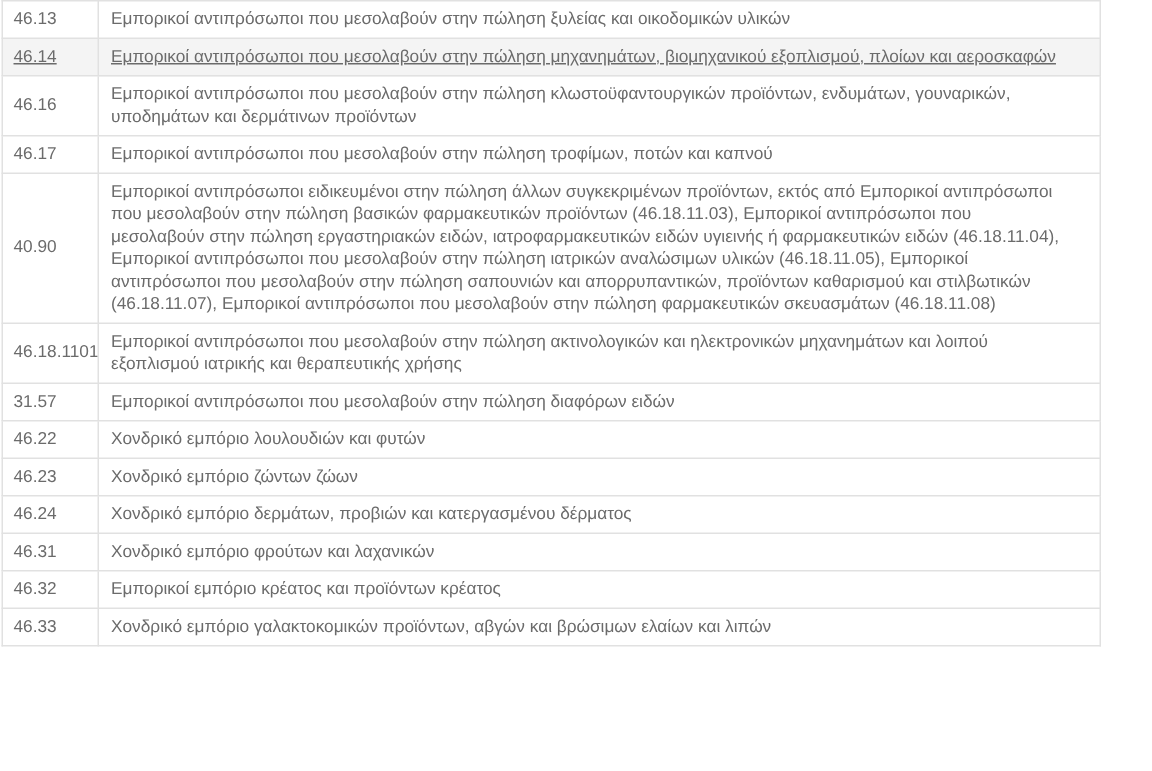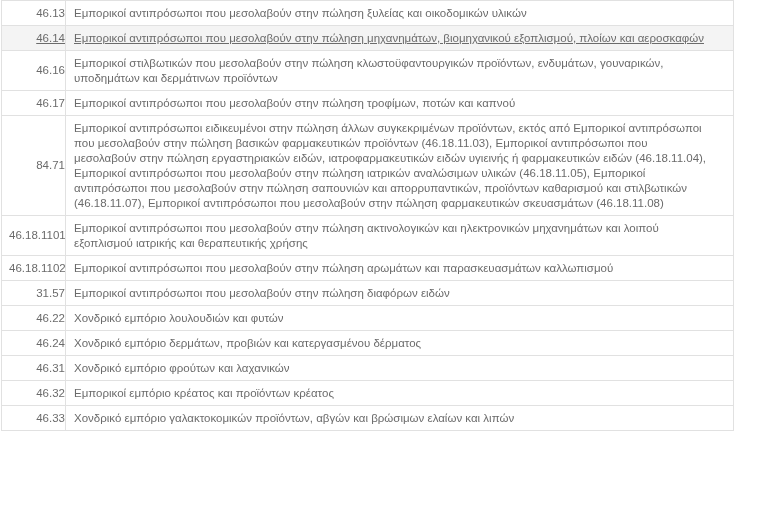--- a/index.html
+++ b/index.html
@@ -33,24 +33,23 @@
   col.col-code  { width: 64px; }
   td {
     border: 1px solid var(--border-color);
     padding: 4.5px 8px;
     line-height: 15px;
     vertical-align: middle;
     word-wrap: break-word;
   }
   td.code-cell {
     padding-left: 7px;
-    padding-right: 0;
+    padding-right: 14px;
     white-space: nowrap;
     overflow: hidden;
-    text-align: right;
   }
   td.desc-cell { padding-left: 8px; padding-right: 24px; }
   tr.highlighted td { background: var(--highlight-color); text-decoration: underline; }
 </style>
 </head>
 <body>
 
 <div class="page">
   <table class="codes-table">
     <colgroup>
@@ -61,45 +60,45 @@
         <tr>
     <td class="code-cell">46.13</td>
     <td class="desc-cell">Εμπορικοί αντιπρόσωποι που μεσολαβούν στην πώληση ξυλείας και οικοδομικών υλικών</td>
   </tr>
         <tr class="highlighted">
     <td class="code-cell">46.14</td>
     <td class="desc-cell">Εμπορικοί αντιπρόσωποι που μεσολαβούν στην πώληση μηχανημάτων, βιομηχανικού εξοπλισμού, πλοίων και αεροσκαφών</td>
   </tr>
         <tr>
     <td class="code-cell">46.16</td>
-    <td class="desc-cell">Εμπορικοί στιλβωτικών που μεσολαβούν στην πώληση κλωστοϋφαντουργικών προϊόντων, ενδυμάτων, γουναρικών, υποδημάτων και δερμάτινων προϊόντων</td>
+    <td class="desc-cell">Εμπορικοί αντιπρόσωποι που μεσολαβούν στην πώληση κλωστοϋφαντουργικών προϊόντων, ενδυμάτων, γουναρικών, υποδημάτων και δερμάτινων προϊόντων</td>
   </tr>
         <tr>
     <td class="code-cell">46.17</td>
     <td class="desc-cell">Εμπορικοί αντιπρόσωποι που μεσολαβούν στην πώληση τροφίμων, ποτών και καπνού</td>
   </tr>
         <tr>
-    <td class="code-cell">84.71</td>
+    <td class="code-cell">40.90</td>
     <td class="desc-cell">Εμπορικοί αντιπρόσωποι ειδικευμένοι στην πώληση άλλων συγκεκριμένων προϊόντων, εκτός από Εμπορικοί αντιπρόσωποι που μεσολαβούν στην πώληση βασικών φαρμακευτικών προϊόντων (46.18.11.03), Εμπορικοί αντιπρόσωποι που μεσολαβούν στην πώληση εργαστηριακών ειδών, ιατροφαρμακευτικών ειδών υγιεινής ή φαρμακευτικών ειδών (46.18.11.04), Εμπορικοί αντιπρόσωποι που μεσολαβούν στην πώληση ιατρικών αναλώσιμων υλικών (46.18.11.05), Εμπορικοί αντιπρόσωποι που μεσολαβούν στην πώληση σαπουνιών και απορρυπαντικών, προϊόντων καθαρισμού και στιλβωτικών (46.18.11.07), Εμπορικοί αντιπρόσωποι που μεσολαβούν στην πώληση φαρμακευτικών σκευασμάτων (46.18.11.08)</td>
   </tr>
         <tr>
     <td class="code-cell">46.18.1101</td>
     <td class="desc-cell">Εμπορικοί αντιπρόσωποι που μεσολαβούν στην πώληση ακτινολογικών και ηλεκτρονικών μηχανημάτων και λοιπού εξοπλισμού ιατρικής και θεραπευτικής χρήσης</td>
-  </tr>
-        <tr>
-    <td class="code-cell">46.18.1102</td>
-    <td class="desc-cell">Εμπορικοί αντιπρόσωποι που μεσολαβούν στην πώληση αρωμάτων και παρασκευασμάτων καλλωπισμού</td>
   </tr>
         <tr>
     <td class="code-cell">31.57</td>
     <td class="desc-cell">Εμπορικοί αντιπρόσωποι που μεσολαβούν στην πώληση διαφόρων ειδών</td>
   </tr>
         <tr>
     <td class="code-cell">46.22</td>
     <td class="desc-cell">Χονδρικό εμπόριο λουλουδιών και φυτών</td>
+  </tr>
+        <tr>
+    <td class="code-cell">46.23</td>
+    <td class="desc-cell">Χονδρικό εμπόριο ζώντων ζώων</td>
   </tr>
         <tr>
     <td class="code-cell">46.24</td>
     <td class="desc-cell">Χονδρικό εμπόριο δερμάτων, προβιών και κατεργασμένου δέρματος</td>
   </tr>
         <tr>
     <td class="code-cell">46.31</td>
     <td class="desc-cell">Χονδρικό εμπόριο φρούτων και λαχανικών</td>
   </tr>
         <tr>

